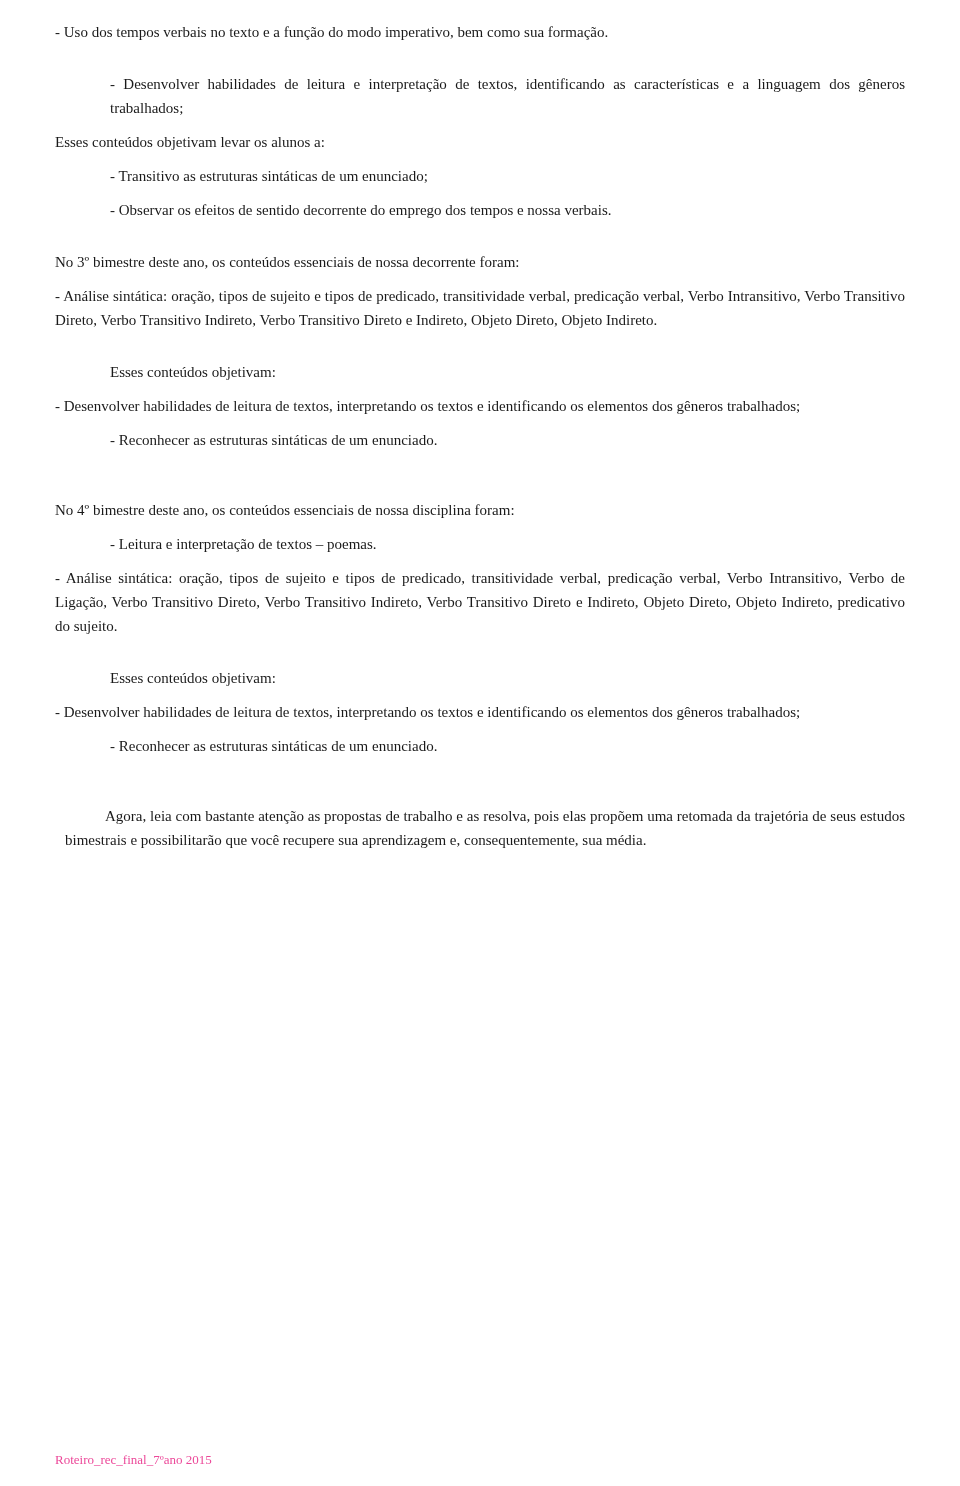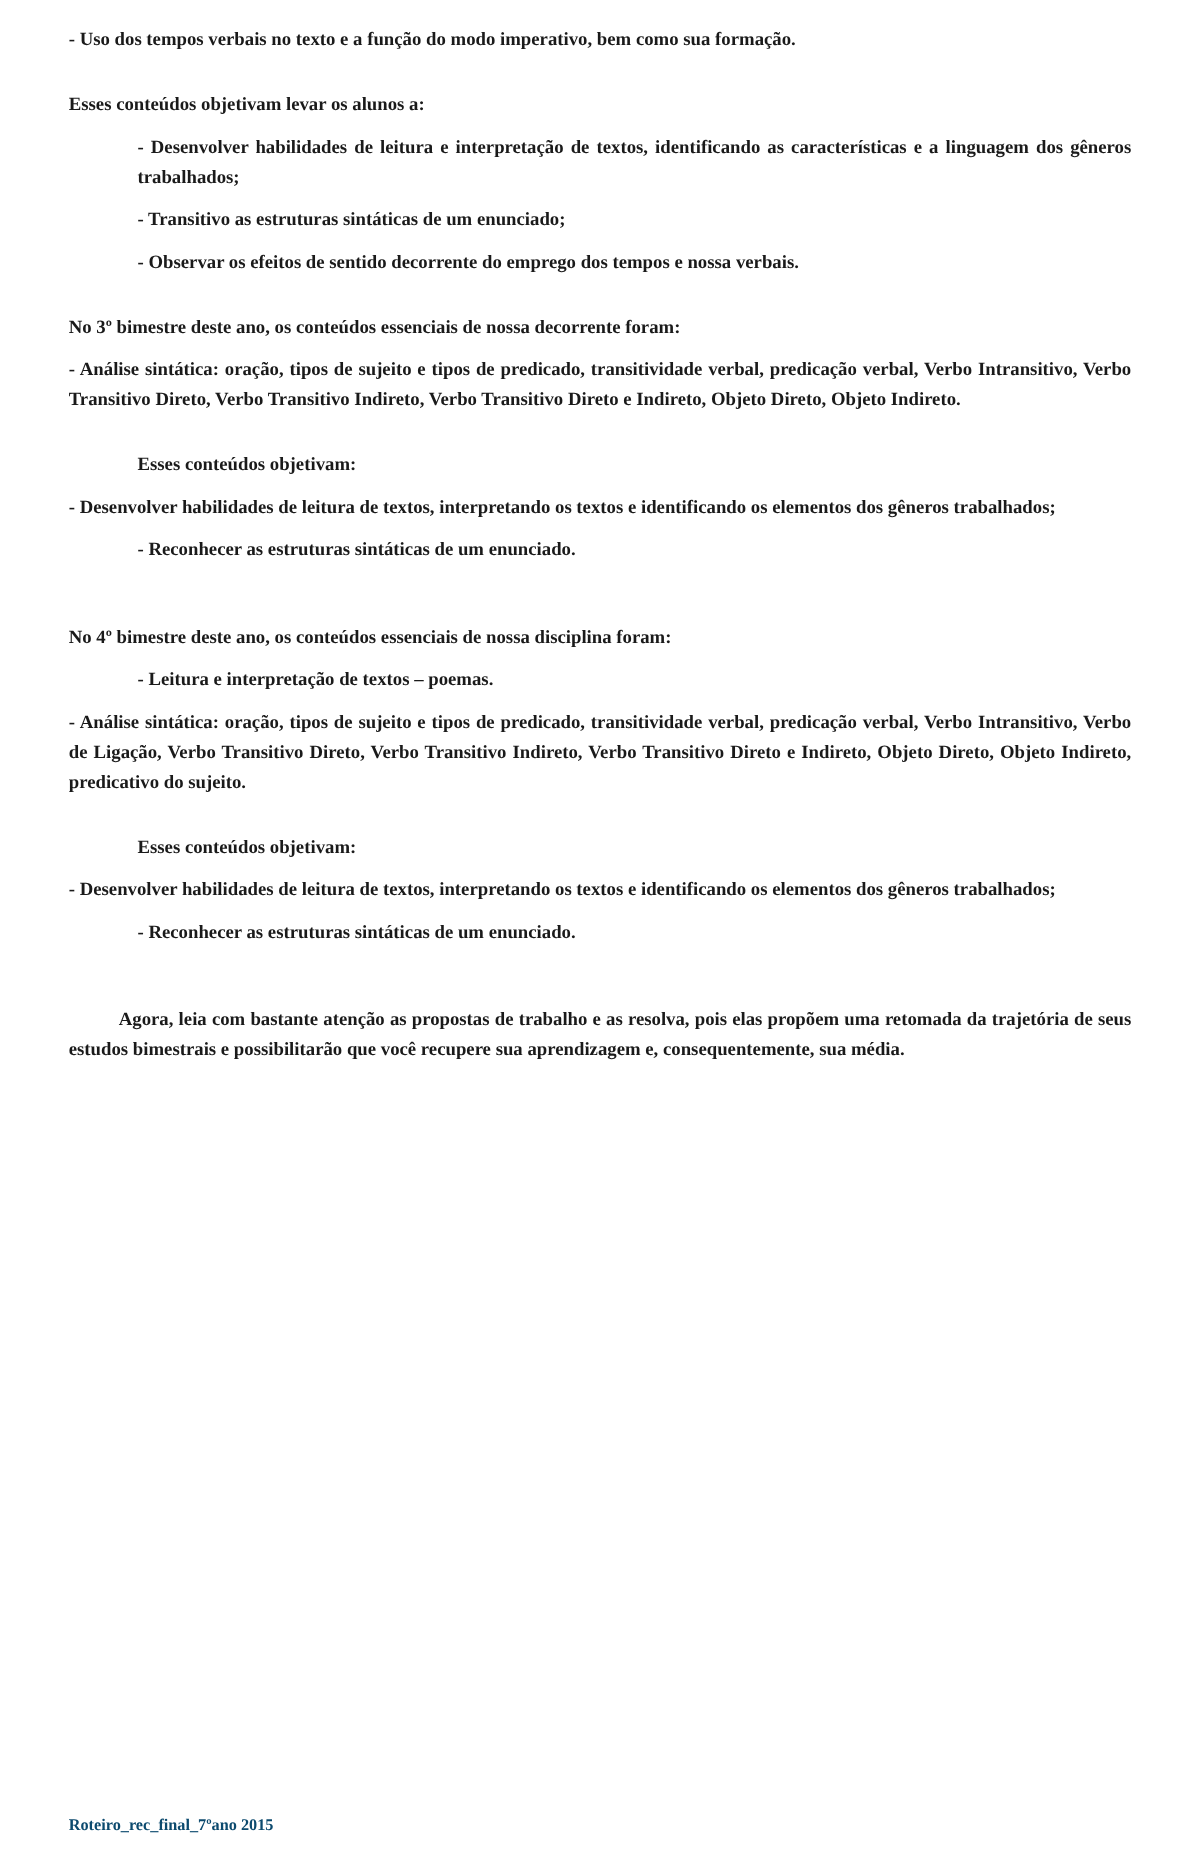--- a/index.html
+++ b/index.html
@@ -1,39 +1,39 @@
 <!DOCTYPE html>
 <html><head>
   <meta charset="utf-8">
   <style>
     * {
       margin: 0;
       padding: 0;
       box-sizing: border-box;
-      font-weight: bold;
     }
 
     body {
       background: #ffffff;
       font-family: "Times New Roman", Times, serif;
       font-size: 15px;
       color: #1a1a1a;
       width: 960px;
       min-height: 1486px;
       position: relative;
     }
 
     .page-content {
       padding: 20px 55px 60px 55px;
       line-height: 1.6;
     }
 
     .paragraph {
       margin-bottom: 14px;
       text-align: justify;
+      margin-left: 10px;
     }
 
     .paragraph.indent {
       text-indent: 40px;
     }
 
     .section-block {
       margin-bottom: 10px;
       text-align: justify;
     }
@@ -44,40 +44,40 @@
 
     .spacer {
       height: 18px;
     }
 
     .footer {
       position: absolute;
       bottom: 18px;
       left: 55px;
       font-size: 13px;
-      color: #0c4a6e;
+      color: #ec4899;
     }
   </style>
 </head>
 <body>
 
 <div class="page-content">
 
   <div class="section-block">
     <span>- Uso dos tempos verbais no texto e a função do modo imperativo, bem como sua formação.</span>
   </div>
 
   <div class="spacer"></div>
 
+  <div class="section-block indented">
+    <span>- Desenvolver habilidades de leitura e interpretação de textos, identificando as características e a linguagem dos gêneros trabalhados;</span>
+  </div>
+
   <div class="section-block">
     <span>Esses conteúdos objetivam levar os alunos a:</span>
-  </div>
-
-  <div class="section-block indented">
-    <span>- Desenvolver habilidades de leitura e interpretação de textos, identificando as características e a linguagem dos gêneros trabalhados;</span>
   </div>
 
   <div class="section-block indented">
     <span>- Transitivo as estruturas sintáticas de um enunciado;</span>
   </div>
 
   <div class="section-block indented">
     <span>- Observar os efeitos de sentido decorrente do emprego dos tempos e nossa verbais.</span>
   </div>
 

